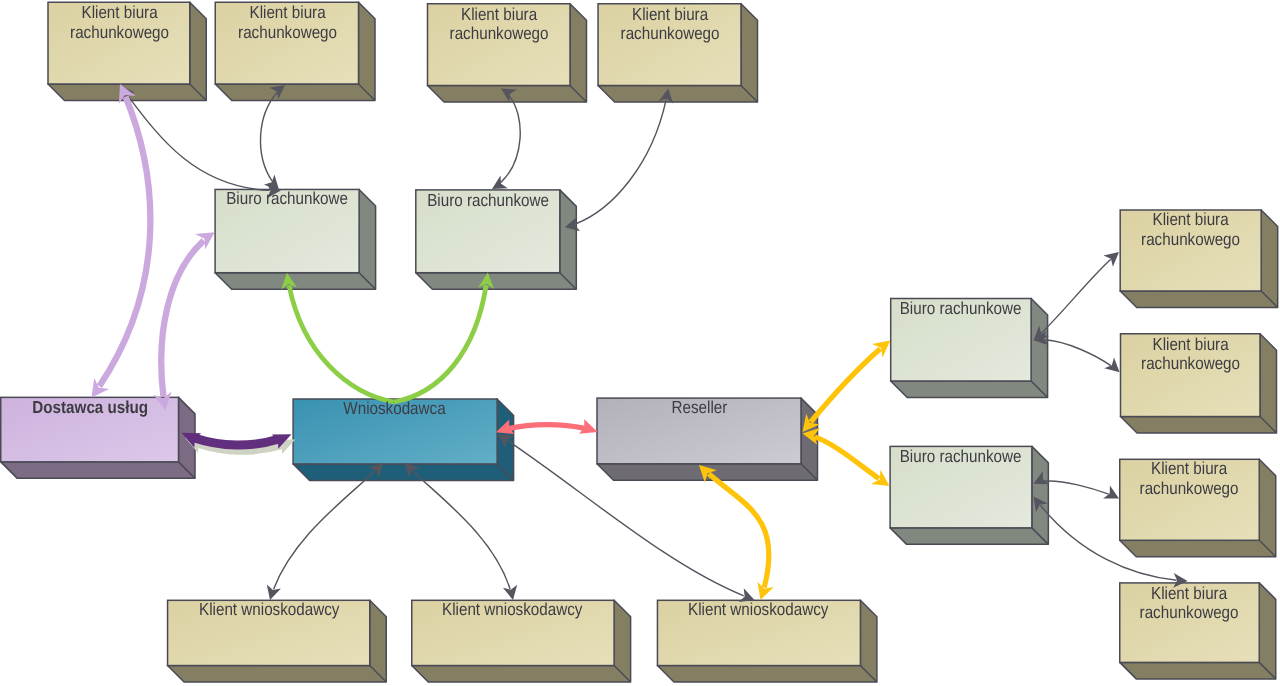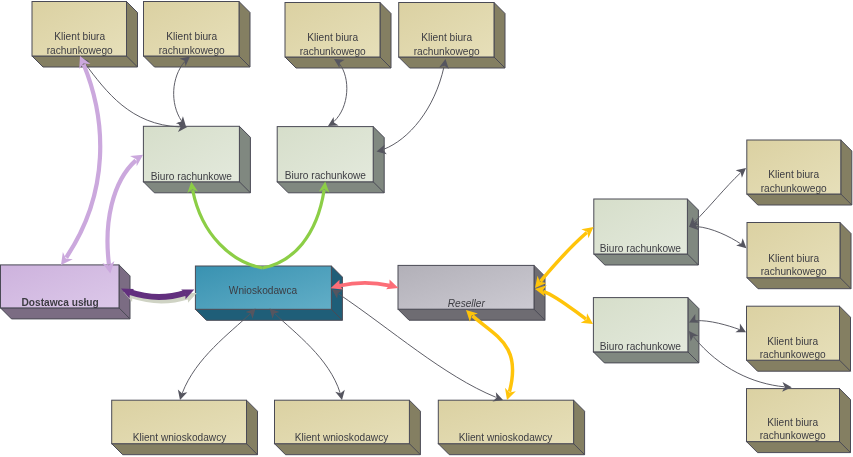--- a/index.html
+++ b/index.html
@@ -1,19 +1,19 @@
 <!DOCTYPE html>
 <html><head>
 <meta charset="utf-8">
 <style>
   html,body{margin:0;padding:0;background:#ffffff;}
   body{width:853px;height:457px;overflow:hidden;font-family:"Liberation Sans",sans-serif;}
   #stage{position:relative;width:853px;height:457px;background:#fff;}
   svg#svg{display:block;position:absolute;left:0;top:0;}
-  .node-label{position:absolute;display:flex;align-items:flex-end;justify-content:center;
+  .node-label{position:absolute;display:flex;align-items:flex-start;justify-content:center;
     text-align:center;pointer-events:none;}
   .node-label > span{font-family:"Liberation Sans",sans-serif;font-size:11.6px;
     color:#3c3c42;line-height:13.3px;white-space:pre;display:block;
     transform:scaleX(0.875);transform-origin:center center;}
 </style>
 </head>
 <body>
 
 <div id="stage">
   <svg id="svg" width="853" height="457" viewBox="0 0 853 457" xmlns="http://www.w3.org/2000/svg">
@@ -319,21 +319,21 @@
       </div>
       <div class="node-label" style="left: 277.2px; top: 126.6px; width: 96px; height: 55.2px;">
         <span>Biuro rachunkowe</span>
       </div>
       <div class="node-label" style="left: 0.5px; top: 264.9px; width: 118.5px; height: 43px; font-weight: bold;">
         <span>Dostawca usług</span>
       </div>
       <div class="node-label" style="left: 195.4px; top: 266px; width: 136px; height: 30px;">
         <span>Wnioskodawca</span>
       </div>
-      <div class="node-label" style="left: 398px; top: 265.4px; width: 136px; height: 43.8px; font-style: italic;">
+      <div class="node-label" style="left: 398px; top: 265.4px; width: 136px; height: 43.8px;">
         <span>Reseller</span>
       </div>
       <div class="node-label" style="left: 593.8px; top: 199px; width: 93.6px; height: 55px;">
         <span>Biuro rachunkowe</span>
       </div>
       <div class="node-label" style="left: 593.4px; top: 297.6px; width: 94.5px; height: 54.3px;">
         <span>Biuro rachunkowe</span>
       </div>
       <div class="node-label" style="left: 746.8px; top: 140px; width: 94px; height: 54px;">
         <span>Klient biura

